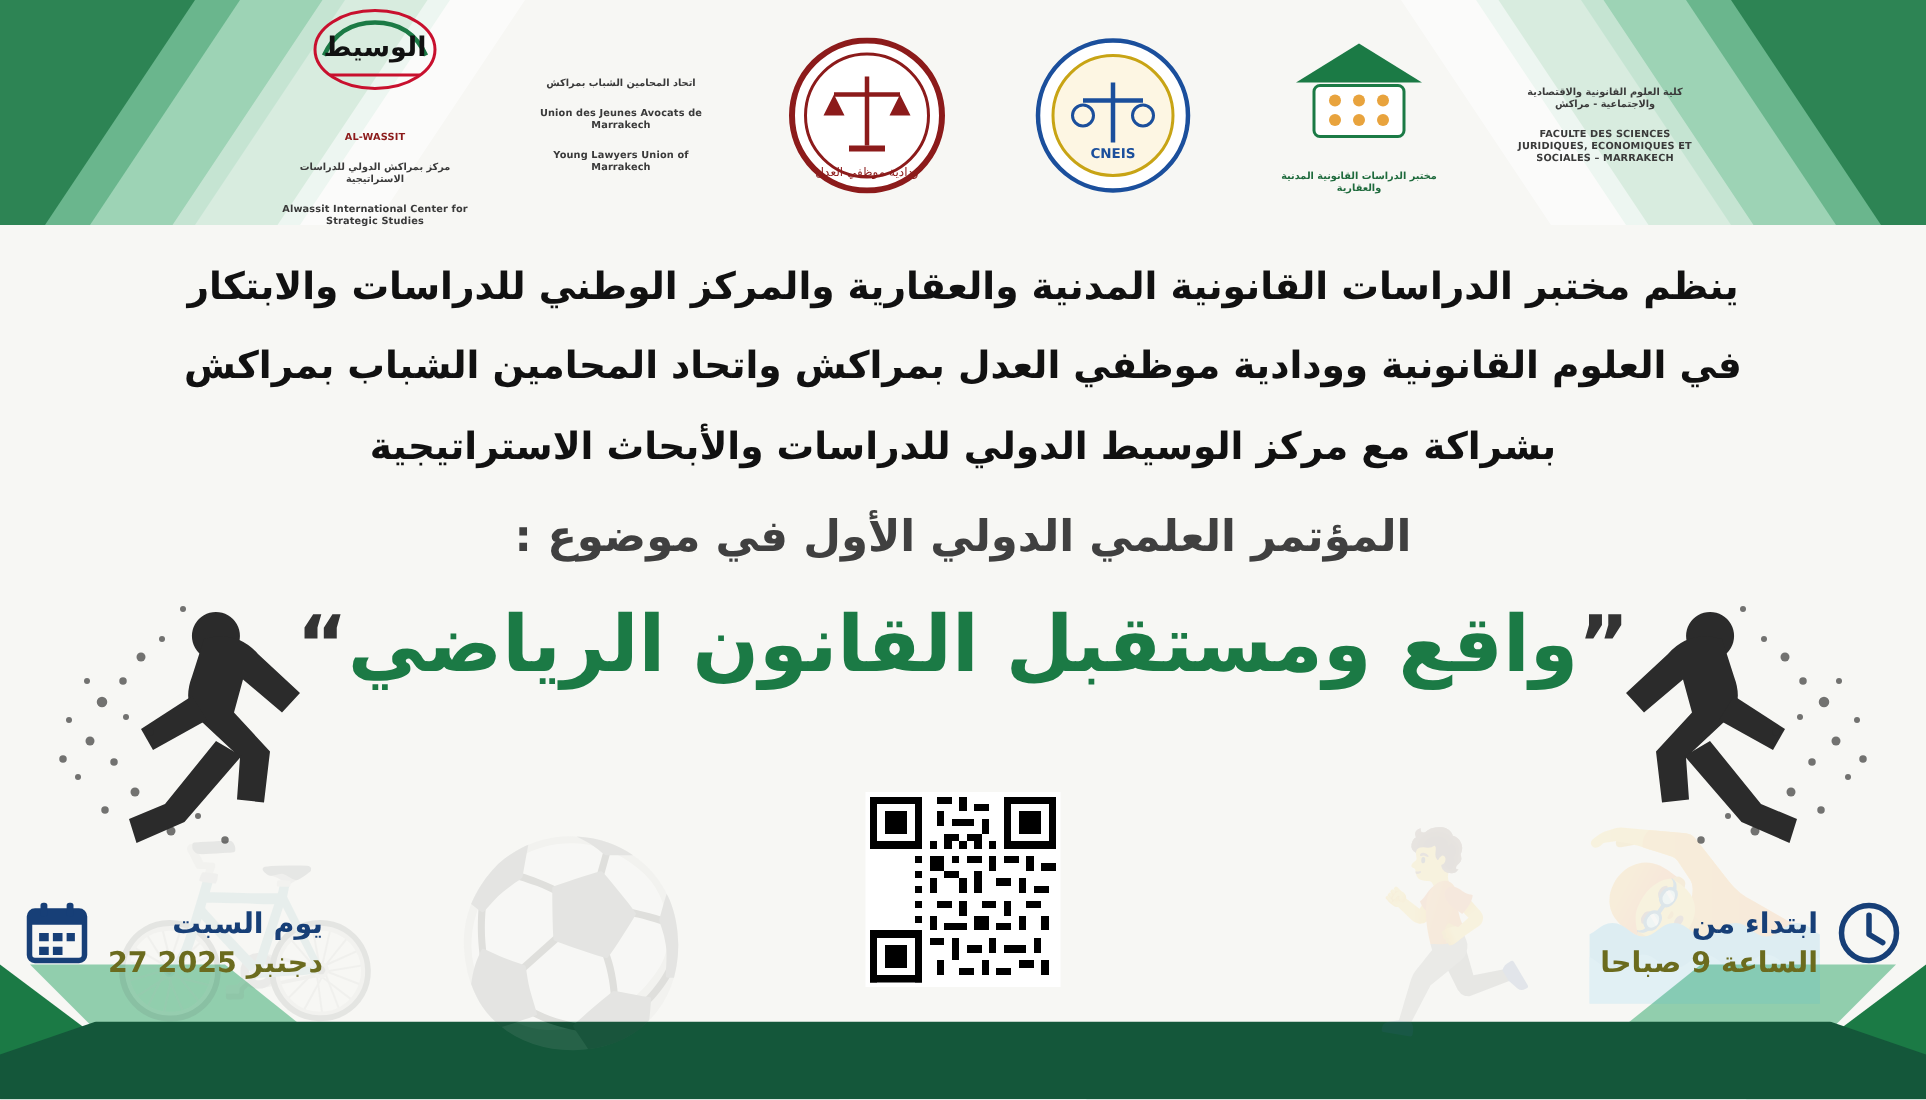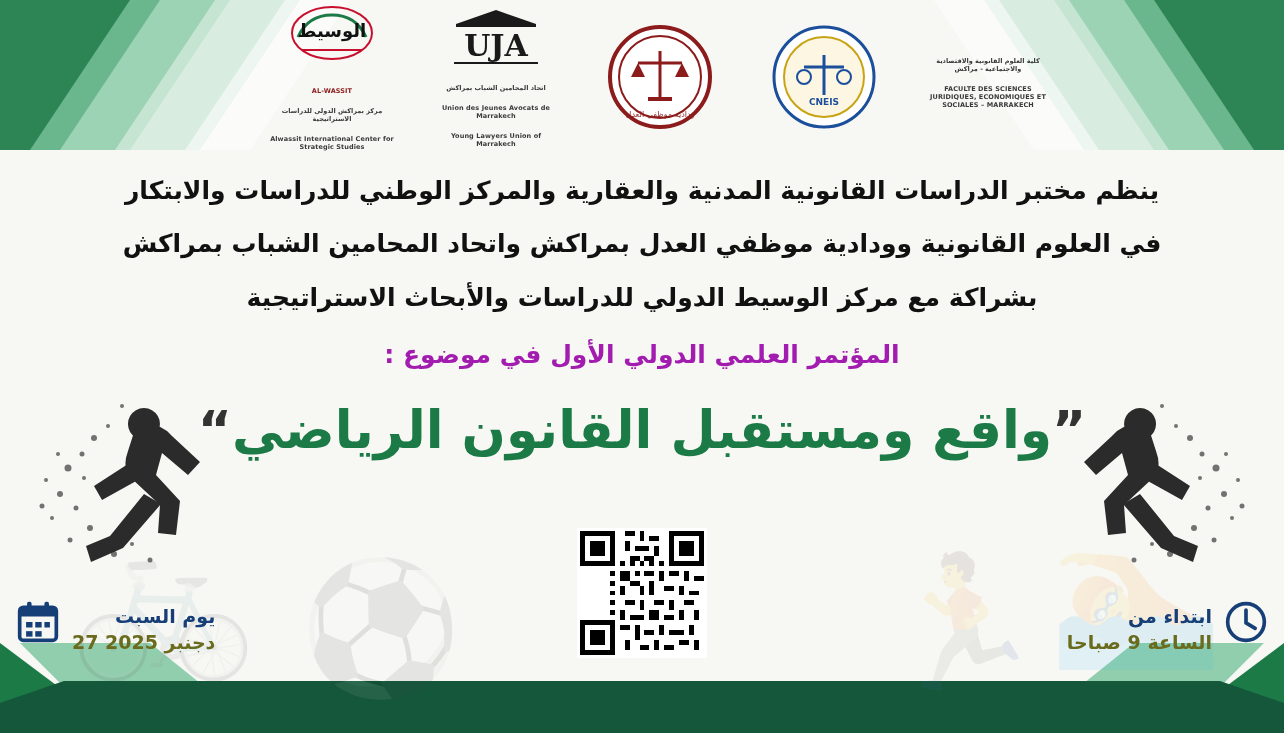--- a/index.html
+++ b/index.html
@@ -101,23 +101,23 @@
     letter-spacing: 0px;
   }
   .organizers div { margin: 12px; }
 
   .conf-line {
     position: absolute;
     top: 340px;
     left: 0;
     right: 0;
     text-align: center;
-    color: #a21caf;
+    color: #404040;
     font-weight: bold;
-    font-size: 25px;
+    font-size: 29px;
   }
 
   .theme {
     position: absolute;
     top: 400px;
     left: 0;
     right: 0;
     text-align: center;
     font-weight: bold;
     font-size: 52px;
@@ -267,28 +267,20 @@
           <text x="48" y="34" text-anchor="middle" font-size="18" font-weight="bold" fill="#111">الوسيط</text>
           <rect x="18" y="46" width="60" height="2" fill="#c8102e"></rect>
         </svg>
       </div>
       <div class="logo-cap red">AL-WASSIT</div>
       <div class="logo-cap">مركز بمراكش الدولي للدراسات الاستراتيجية</div>
       <div class="logo-cap">Alwassit International Center for Strategic Studies</div>
     </div>
 
     <div class="logo">
-      <div class="logo-mark">
-        <svg width="104" height="66" viewBox="0 0 104 66">
-          <polygon points="52,4 92,18 12,18" fill="#1a1a1a"></polygon>
-          <rect x="12" y="18" width="80" height="3" fill="#1a1a1a"></rect>
-          <text x="52" y="50" text-anchor="middle" font-size="30" font-weight="bold" fill="#1a1a1a" font-family="DejaVu Serif, serif">UJA</text>
-          <rect x="10" y="56" width="84" height="2" fill="#1a1a1a"></rect>
-        </svg>
-      </div>
       <div class="logo-cap">اتحاد المحامين الشباب بمراكش</div>
       <div class="logo-cap">Union des Jeunes Avocats de Marrakech</div>
       <div class="logo-cap">Young Lawyers Union of Marrakech</div>
     </div>
 
     <div class="logo">
       <div class="logo-mark">
         <svg width="104" height="104" viewBox="0 0 104 104">
           <circle cx="52" cy="52" r="50" fill="#ffffff" stroke="#8c1b1b" stroke-width="4"></circle>
           <circle cx="52" cy="52" r="41" fill="#ffffff" stroke="#8c1b1b" stroke-width="2"></circle>
@@ -309,20 +301,35 @@
           <circle cx="52" cy="52" r="40" fill="#fdf6e3" stroke="#c8a415" stroke-width="2"></circle>
           <path d="M52 30 v40" stroke="#1b4f9c" stroke-width="3"></path>
           <path d="M32 42 h40" stroke="#1b4f9c" stroke-width="3"></path>
           <circle cx="32" cy="52" r="7" fill="none" stroke="#1b4f9c" stroke-width="2"></circle>
           <circle cx="72" cy="52" r="7" fill="none" stroke="#1b4f9c" stroke-width="2"></circle>
           <text x="52" y="80" text-anchor="middle" font-size="9" font-weight="bold" fill="#1b4f9c">CNEIS</text>
         </svg>
       </div>
     </div>
 
+    <div class="logo">
+      <div class="logo-mark">
+        <svg width="96" height="76" viewBox="0 0 96 76">
+          <polygon points="48,4 90,30 6,30" fill="#1b7a45"></polygon>
+          <rect x="18" y="32" width="60" height="34" rx="4" fill="#ffffff" stroke="#1b7a45" stroke-width="2"></rect>
+          <circle cx="32" cy="42" r="4" fill="#e8a33d"></circle>
+          <circle cx="48" cy="42" r="4" fill="#e8a33d"></circle>
+          <circle cx="64" cy="42" r="4" fill="#e8a33d"></circle>
+          <circle cx="32" cy="55" r="4" fill="#e8a33d"></circle>
+          <circle cx="48" cy="55" r="4" fill="#e8a33d"></circle>
+          <circle cx="64" cy="55" r="4" fill="#e8a33d"></circle>
+        </svg>
+      </div>
+      <div class="logo-cap green">مختبر الدراسات القانونية المدنية والعقارية</div>
+    </div>
 
     <div class="logo">
       <div class="logo-cap">كلية العلوم القانونية والاقتصادية والاجتماعية - مراكش</div>
       <div class="logo-cap">FACULTE DES SCIENCES JURIDIQUES, ECONOMIQUES ET SOCIALES – MARRAKECH</div>
     </div>
 
   </div>
 
   <svg class="runner runner-left" viewBox="0 0 240 210">
     <g fill="#1a1a1a">

